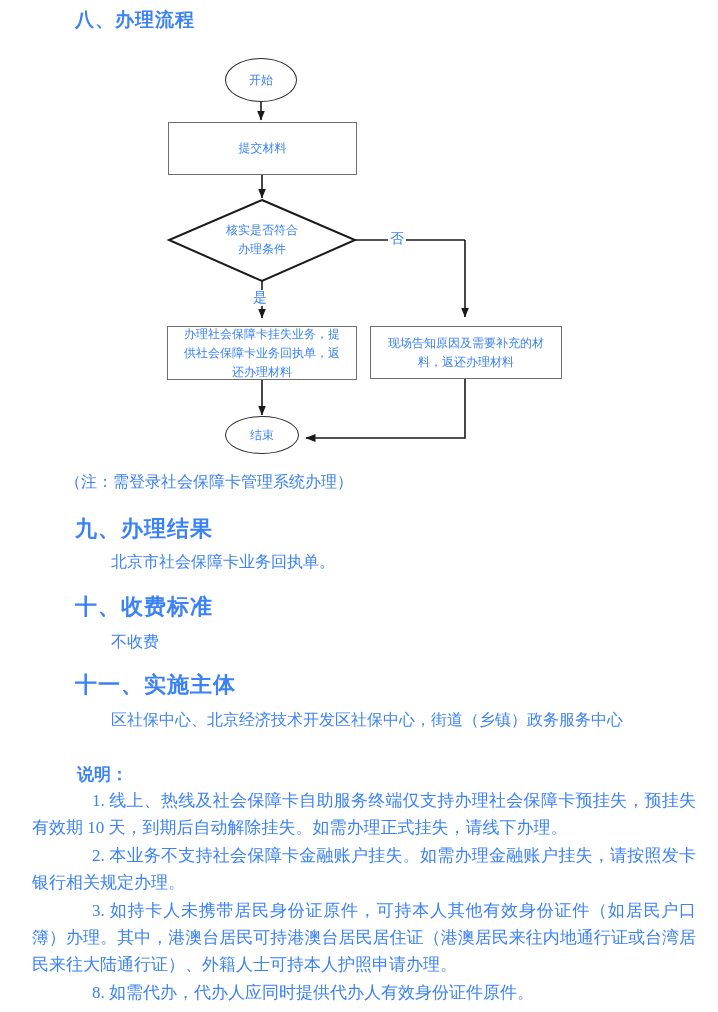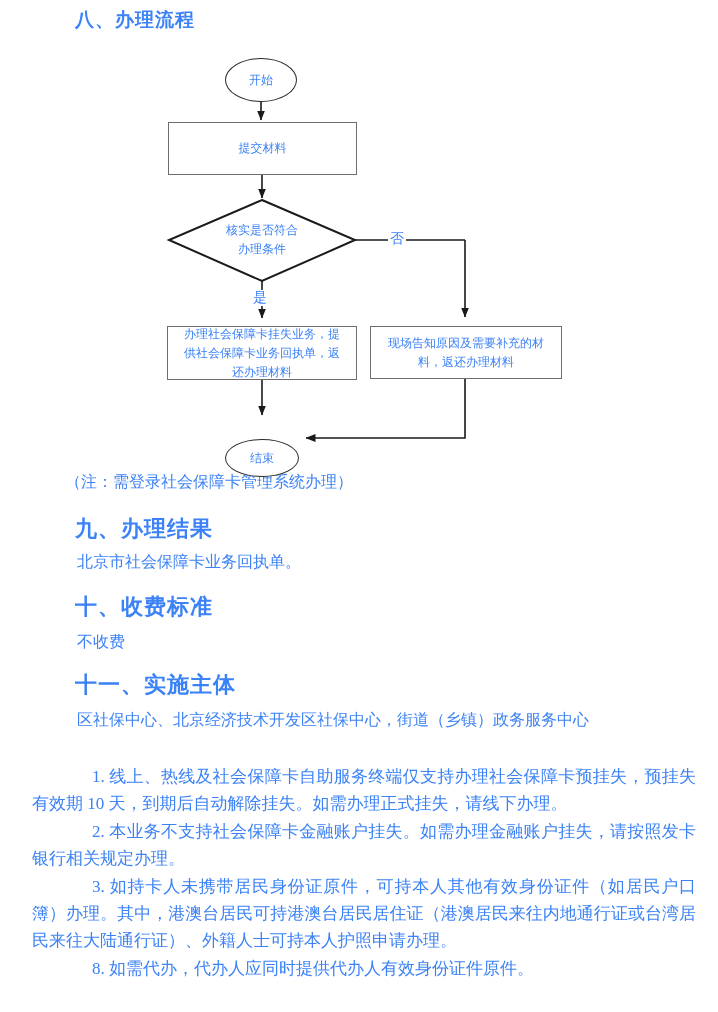--- a/index.html
+++ b/index.html
@@ -21,21 +21,21 @@
     padding-left:75px;
     letter-spacing:1px;
   }
   .h-sub{font-size:22px;line-height:22px;}
   .h9{margin-top:26px;}
   .h10{margin-top:24px;}
   .h11{margin-top:22px;}
   .body-line{
     font-size:16px;
     line-height:20px;
-    padding-left:77px;
+    padding-left:111px;
     margin-top:12px;
   }
   .p10{margin-top:14px;}
   .p11{margin-top:14px;}
   .note-line{
     font-size:16px;
     line-height:20px;
     padding-left:65px;
     margin-top:12px;
   }
@@ -122,34 +122,35 @@
 
     <div class="fc-label" style="left:388px;top:175px;">否</div>
 
     <div class="fc-shape fc-rect" style="left:167px;top:270px;width:190px;height:54px;">办理社会保障卡挂失业务，提
 供社会保障卡业务回执单，返
 还办理材料</div>
 
     <div class="fc-shape fc-rect" style="left:370px;top:270px;width:192px;height:53px;">现场告知原因及需要补充的材
 料，返还办理材料</div>
 
-    <div class="fc-shape fc-ellipse" style="left:225px;top:383px;width:74px;height:38px;">结束</div>
+    <div class="fc-shape fc-ellipse" style="left:225px;top:360px;width:74px;height:38px;">结束</div>
   </div>
 
   <div class="note-line">（注：需登录社会保障卡管理系统办理）</div>
 
   <div class="heading h-sub h9">九、办理结果</div>
   <div class="body-line">北京市社会保障卡业务回执单。</div>
 
   <div class="heading h-sub h10">十、收费标准</div>
   <div class="body-line p10">不收费</div>
 
   <div class="heading h-sub h11">十一、实施主体</div>
   <div class="body-line p11">区社保中心、北京经济技术开发区社保中心，街道（乡镇）政务服务中心</div>
 
   <div class="notes">
+    <div class="notes-label">说明：</div>
     <p class="notes-item">1. 线上、热线及社会保障卡自助服务终端仅支持办理社会保障卡预挂失，预挂失有效期 10 天，到期后自动解除挂失。如需办理正式挂失，请线下办理。</p>
     <p class="notes-item">2. 本业务不支持社会保障卡金融账户挂失。如需办理金融账户挂失，请按照发卡银行相关规定办理。</p>
     <p class="notes-item">3. 如持卡人未携带居民身份证原件，可持本人其他有效身份证件（如居民户口簿）办理。其中，港澳台居民可持港澳台居民居住证（港澳居民来往内地通行证或台湾居民来往大陆通行证）、外籍人士可持本人护照申请办理。</p>
     <p class="notes-item">8. 如需代办，代办人应同时提供代办人有效身份证件原件。</p>
   </div>
 
 </div>
 
 </body></html>

